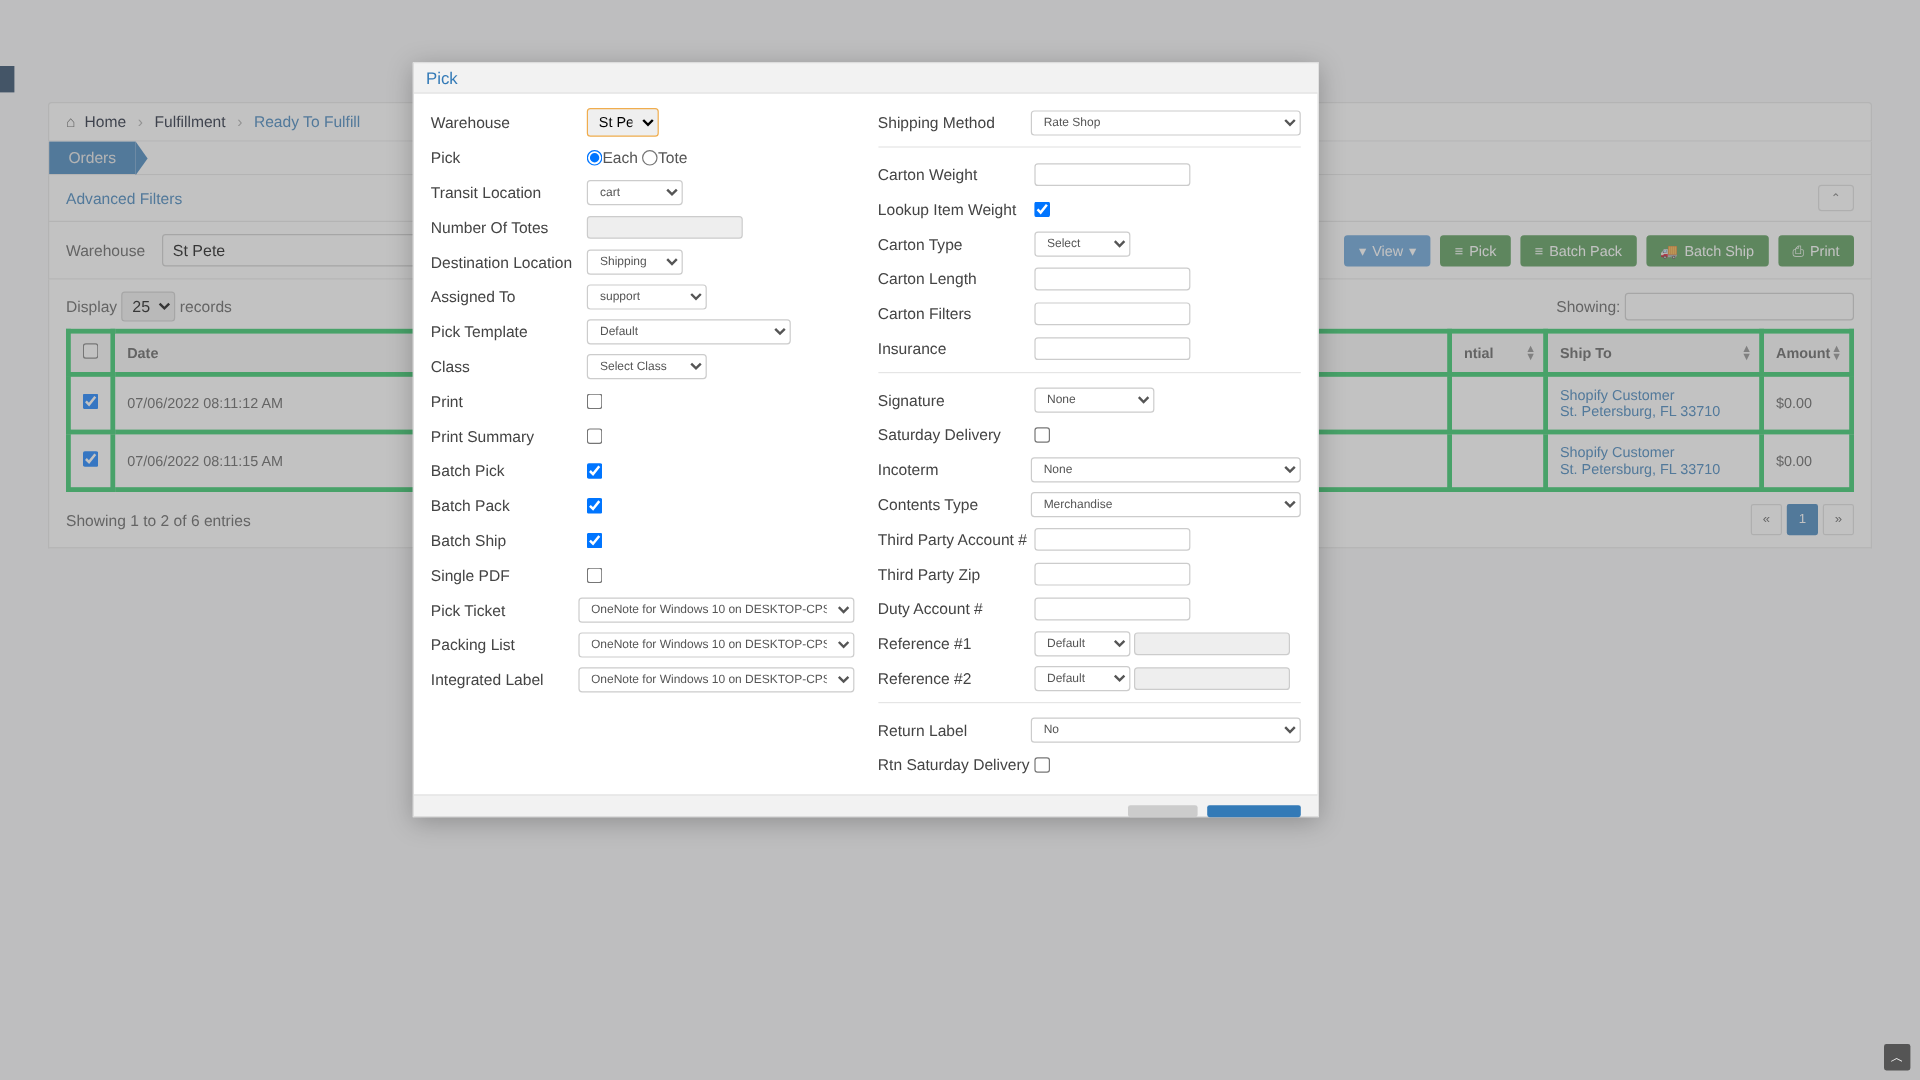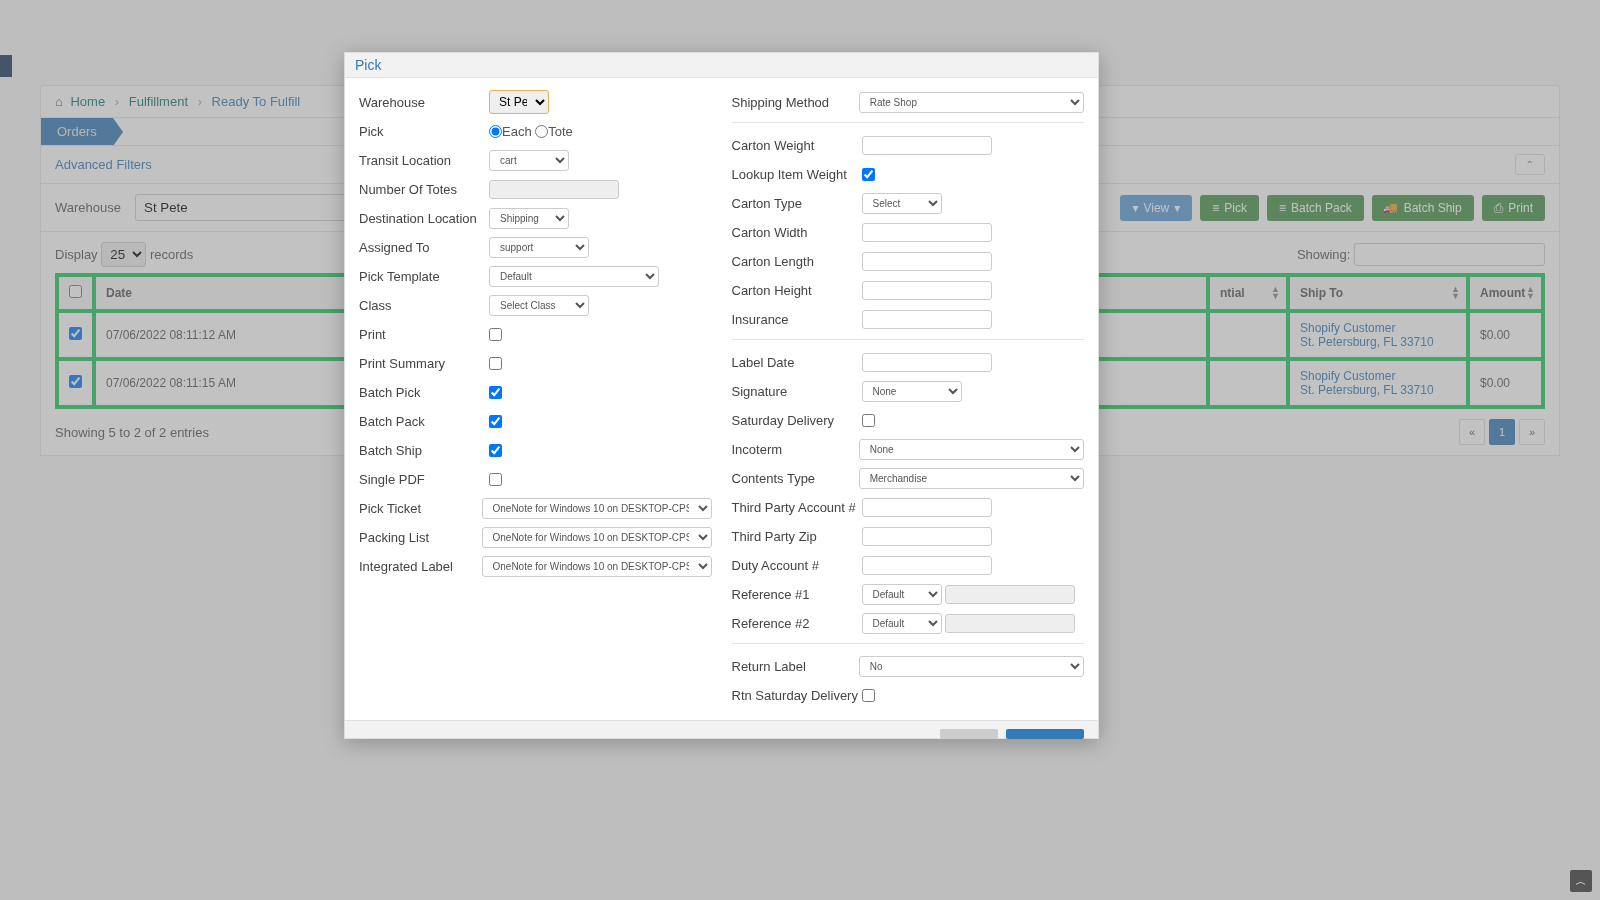--- a/index.html
+++ b/index.html
@@ -2,21 +2,21 @@
 <html><head>
 <meta charset="utf-8">
 <style>
 *{box-sizing:border-box;margin:0;padding:0;font-family:"Helvetica Neue",Helvetica,Arial,sans-serif}
 body{background:#fff;font-size:13px;color:#555;position:relative;width:1600px;height:900px;overflow:hidden}
 .bg{position:absolute;inset:0;background:#f0f2f5;opacity:.5}
 .sidebar-stub{position:absolute;left:0;top:55px;width:12px;height:22px;background:#1a3a5a}
 .content{position:absolute;left:40px;top:85px;right:40px}
 .crumbs{background:#fff;border:1px solid #e5e5e5;padding:8px 14px;border-radius:3px 3px 0 0}
 .crumbs a{color:#337ab7;text-decoration:none}
-.crumbs .home{color:#0f766e}
+.crumbs .home{color:#0f172a}
 .crumbs .sep{margin:0 6px;color:#aaa}
 .crumbs .home-ico{margin-right:4px;color:#555}
 .tabstrip{background:#fff;border:1px solid #e5e5e5;border-top:none;padding:0}
 .tab{display:inline-block;background:#337ab7;color:#e5e5e5;padding:6px 16px;position:relative}
 .tab::after{content:"";position:absolute;right:-10px;top:0;border-top:14px solid transparent;border-bottom:14px solid transparent;border-left:10px solid #337ab7}
 .filters-head{background:#fff;border:1px solid #e5e5e5;border-top:none;padding:8px 14px;display:flex;justify-content:space-between;align-items:center}
 .filters-head a{color:#337ab7;text-decoration:none}
 .filters-head .caret-btn{border:1px solid #ddd;border-radius:3px;padding:4px 10px;font-size:10px;color:#777}
 .toolbar{background:#fff;border:1px solid #e5e5e5;border-top:none;padding:10px 14px;display:flex;align-items:center;gap:8px}
 .toolbar label{margin-right:6px}
@@ -147,21 +147,21 @@
           <td>07/06/2022 08:11:15 AM</td>
           <td><a href="#">SO-7691</a></td>
           <td></td>
             <td></td>
           <td><a href="#"><span>Shopify Customer</span><br><span>St. Petersburg, FL 33710</span></a></td>
           <td>$0.00</td>
         </tr>
       </tbody>
     </table>
     <div class="foot">
-      <span>Showing 5 to 2 of 2 entries</span>
+      <span>Showing 1 to 2 of 6 entries</span>
       <div class="pager">
         <a>«</a>
         <span class="cur">1</span>
         <a>»</a>
       </div>
     </div>
   </div>
 </div>
 
 <div class="overlay"></div>
@@ -251,40 +251,32 @@
         </div>
       <div class="frow">
           <label>Lookup Item Weight</label>
           <input type="checkbox" checked="" style="">
         </div>
       <div class="frow">
           <label>Carton Type</label>
           <select class="sel sm"><option>Select</option></select>
         </div>
       <div class="frow">
-          <label>Carton Width</label>
-          <input class="inp med" style="">
-        </div>
-      <div class="frow">
           <label>Carton Length</label>
           <input class="inp med" style="">
         </div>
       <div class="frow">
-          <label>Carton Height</label>
+          <label>Carton Filters</label>
           <input class="inp med" style="">
         </div>
       <div class="frow">
           <label>Insurance</label>
           <input class="inp med" style="">
         </div>
       <hr class="thin">
-      <div class="frow">
-          <label>Label Date</label>
-          <input class="inp med" style="">
-        </div>
       <div class="frow">
           <label>Signature</label>
           <select class="sel med"><option>None</option></select>
         </div>
       <div class="frow">
           <label>Saturday Delivery</label>
           <input type="checkbox" style="">
         </div>
       <div class="frow">
           <label>Incoterm</label>

